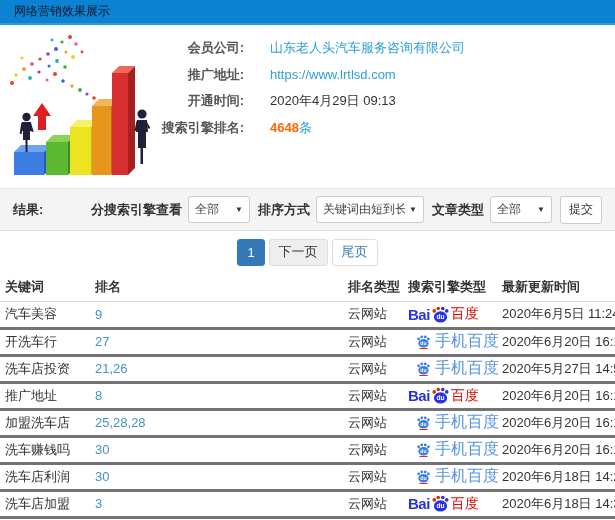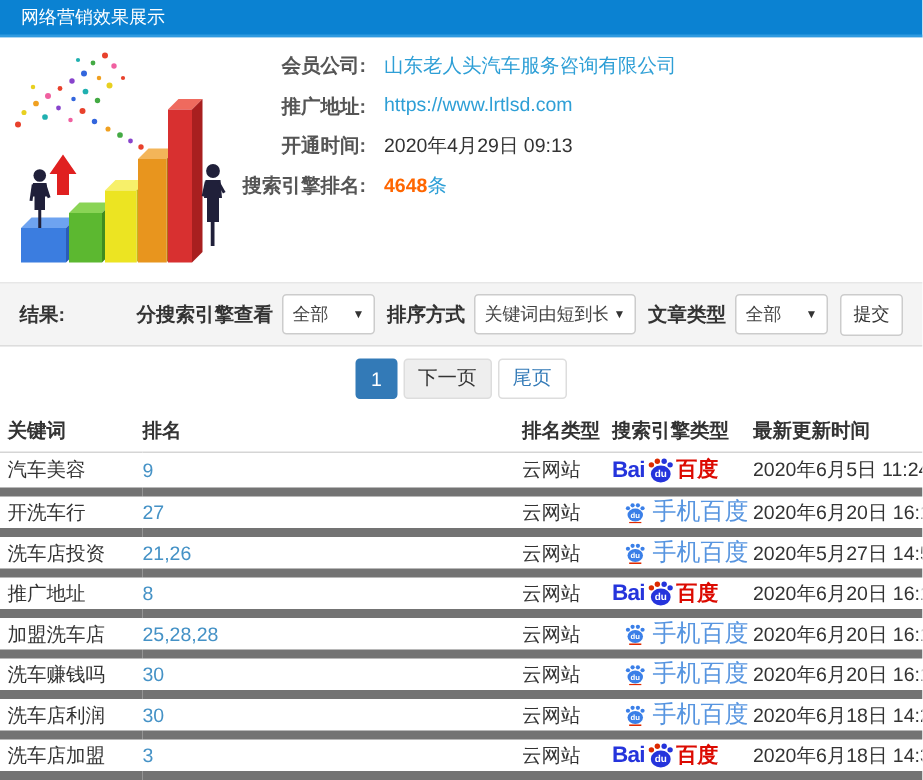--- a/index.html
+++ b/index.html
@@ -1,28 +1,28 @@
 <!DOCTYPE html>
 <html><head>
 <meta charset="utf-8">
 <style>
   * { margin:0; padding:0; box-sizing:border-box; }
   html,body { width:615px; height:520px; overflow:hidden; background:#fff;
     font-family:"Liberation Sans","DejaVu Sans",sans-serif; font-size:13px; color:#333; }
   .app { width:615px; height:520px; position:relative; }
 
   
-  .titlebar { height:25px; background:#0b82d2; color:#ffffff; font-size:12px;
+  .titlebar { height:25px; background:#0b82d2; color:#0f172a; font-size:12px;
     line-height:23px; padding-left:14px; border-bottom:2px solid #2f9ae0; }
 
   
   .info-panel { height:163px; position:relative; background:#fff; }
   .clipart { position:absolute; left:2px; top:3px; width:160px; height:158px; }
   .info-fields { margin-left:160px; padding-top:10px; }
-  .info-row { height:26.5px; display:flex; align-items:flex-start; }
+  .info-row { height:26.5px; display:flex; align-items:center;gap:14px; }
   .info-label { width:84px; text-align:right; margin-right:12px; font-weight:bold; color:#555; }
   .info-link { color:#2e9fd6; text-decoration:none; cursor:pointer; }
   .info-text { color:#333; }
   .hl-num { color:#ff6600; }
   .hl-suffix { color:#2e9fd6; }
 
   
   .filter-bar { height:43px; background:#f4f4f4; border-top:1px solid #e7e7e7;
     border-bottom:1px solid #dddddd; display:flex; align-items:center; padding:0 13px; }
   .result-label { font-weight:bold; color:#333; }
@@ -46,32 +46,32 @@
     text-decoration:none; font-size:13px; }
   .page.active { background:#337ab7; border-color:#337ab7; color:#fff; }
   .page.next { background:#eee; color:#333; }
   .page.last { background:#fff; color:#337ab7; }
 
   
   table { width:615px; border-collapse:collapse; table-layout:fixed; }
   col.c1{width:95px} col.c2{width:253px} col.c3{width:60px} col.c4{width:92px} col.c5{width:115px}
   th { text-align:left; font-weight:bold; color:#333; height:28px; font-size:13px;
     border-bottom:1px solid #d5d5d5; }
-  td { height:27px; border-bottom:6px solid #737373; font-size:13px; color:#333;
+  td { height:27px; border-bottom:3px solid #737373; font-size:13px; color:#333;
     overflow:hidden; white-space:nowrap; }
   th:first-child, td:first-child { padding-left:5px; }
   th:last-child, td:last-child { padding-left:2px; }
   td.rank { color:#4592c6; cursor:pointer; }
 
   
   .engine-cell .logo-pc, .engine-cell .logo-mobile { display:none; align-items:center; }
   .engine-cell[data-engine="baidu-pc"] .logo-pc { display:inline-flex; }
   .engine-cell[data-engine="baidu-mobile"] .logo-mobile { display:inline-flex; }
   .bd-bai { color:#2534dc; font-size:15px; font-weight:bold; letter-spacing:-0.5px; }
-  .bd-du { color:#dc0a01; font-size:14px; font-weight:bold; }
+  .bd-du { color:#dc0a01; font-size:14px; font-weight:normal; }
   .paw-pc { width:19px; height:17px; margin:0 1px; vertical-align:middle; }
   .paw-m { width:15px; height:14px; margin-right:4px; }
   .logo-mobile { margin-left:8px; }
   .bd-mobile { color:#5795e0; font-style:normal; font-size:16px; }
   .defs-holder { position:absolute; width:0; height:0; overflow:hidden; }
 </style>
 </head>
 <body>
 
 <svg class="defs-holder" aria-hidden="true">

